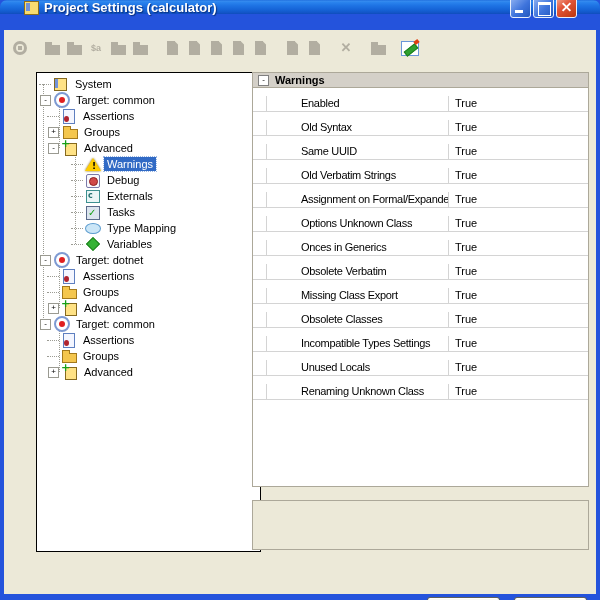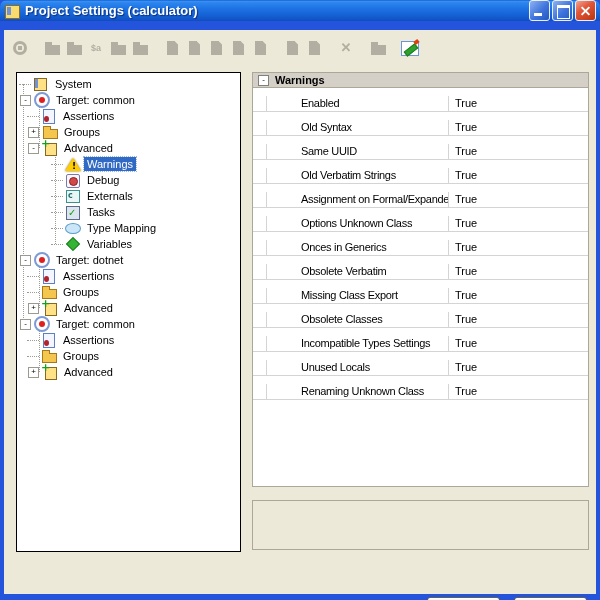--- a/index.html
+++ b/index.html
@@ -1,23 +1,23 @@
 <!DOCTYPE html>
 <html><head>
 <meta charset="utf-8">
 <style>
   html,body{margin:0;padding:0;width:600px;height:600px;overflow:hidden;
     font-family:"Liberation Sans",sans-serif;}
   *{box-sizing:border-box;}
   .window{position:relative;width:600px;height:600px;background:#2453DC;}
   
-  .titlebar{position:absolute;left:0;top:0;right:0;height:21px;
+  .titlebar{position:absolute;left:0;top:0;right:0;height:14px;
     border-radius:7px 7px 0 0;
     background:linear-gradient(180deg,#0A5BD5 0%,#3D8FEF 6%,#2B85EE 14%,#1E73E4 40%,#1563D6 70%,#1254C6 92%,#0F4CBC 100%);
-    display:flex;align-items:center;padding:0 4px;}
+    display:flex;align-items:center;padding:0 23px;}
   .app-icon{width:16px;height:16px;position:relative;flex:none;margin-right:5px;}
   .app-icon::before{content:'';position:absolute;left:1px;top:2px;width:13px;height:12px;
     background:#F8DC70;border:1px solid #8A6D1F;}
   .app-icon::after{content:'';position:absolute;left:3px;top:4px;width:4px;height:8px;
     background:#7292D8;}
   .title-text{color:#fff;font-weight:bold;font-size:13px;text-shadow:1px 1px 1px #0A3080;
     white-space:nowrap;flex:1;}
   .winbtns{display:flex;gap:2px;}
   .wbtn{width:21px;height:21px;border:1px solid #E8F0FC;border-radius:3px;position:relative;}
   .wbtn.min,.wbtn.max{background:linear-gradient(135deg,#8FB2F2 0%,#3E74DC 55%,#2358BE 100%);}
@@ -190,21 +190,21 @@
           <span class="i-glyph">✕</span>
         </span>
       <span class="tbi gapL">
           <span class="i-folder"></span>
         </span>
       <span class="tbi gapL">
           <span class="i-pencil"></span>
         </span>
     </div>
 
-    <div class="tree" style="position:absolute;">
+    <div class="tree" style="position:absolute;margin-left:20px;">
       <div class="vguide" style="left:6px;top:11px;height:240px;"></div>
       <div class="vguide" style="left:22px;top:27px;height:48px;"></div>
       <div class="vguide" style="left:38px;top:75px;height:96px;"></div>
       <div class="vguide" style="left:22px;top:187px;height:48px;"></div>
       <div class="vguide" style="left:22px;top:251px;height:48px;"></div>
 
       <div class="trow lvl0">
         <span class="stub"></span>
         <span class="ti ti-system"></span>
         <span class="tlabel">System</span>

